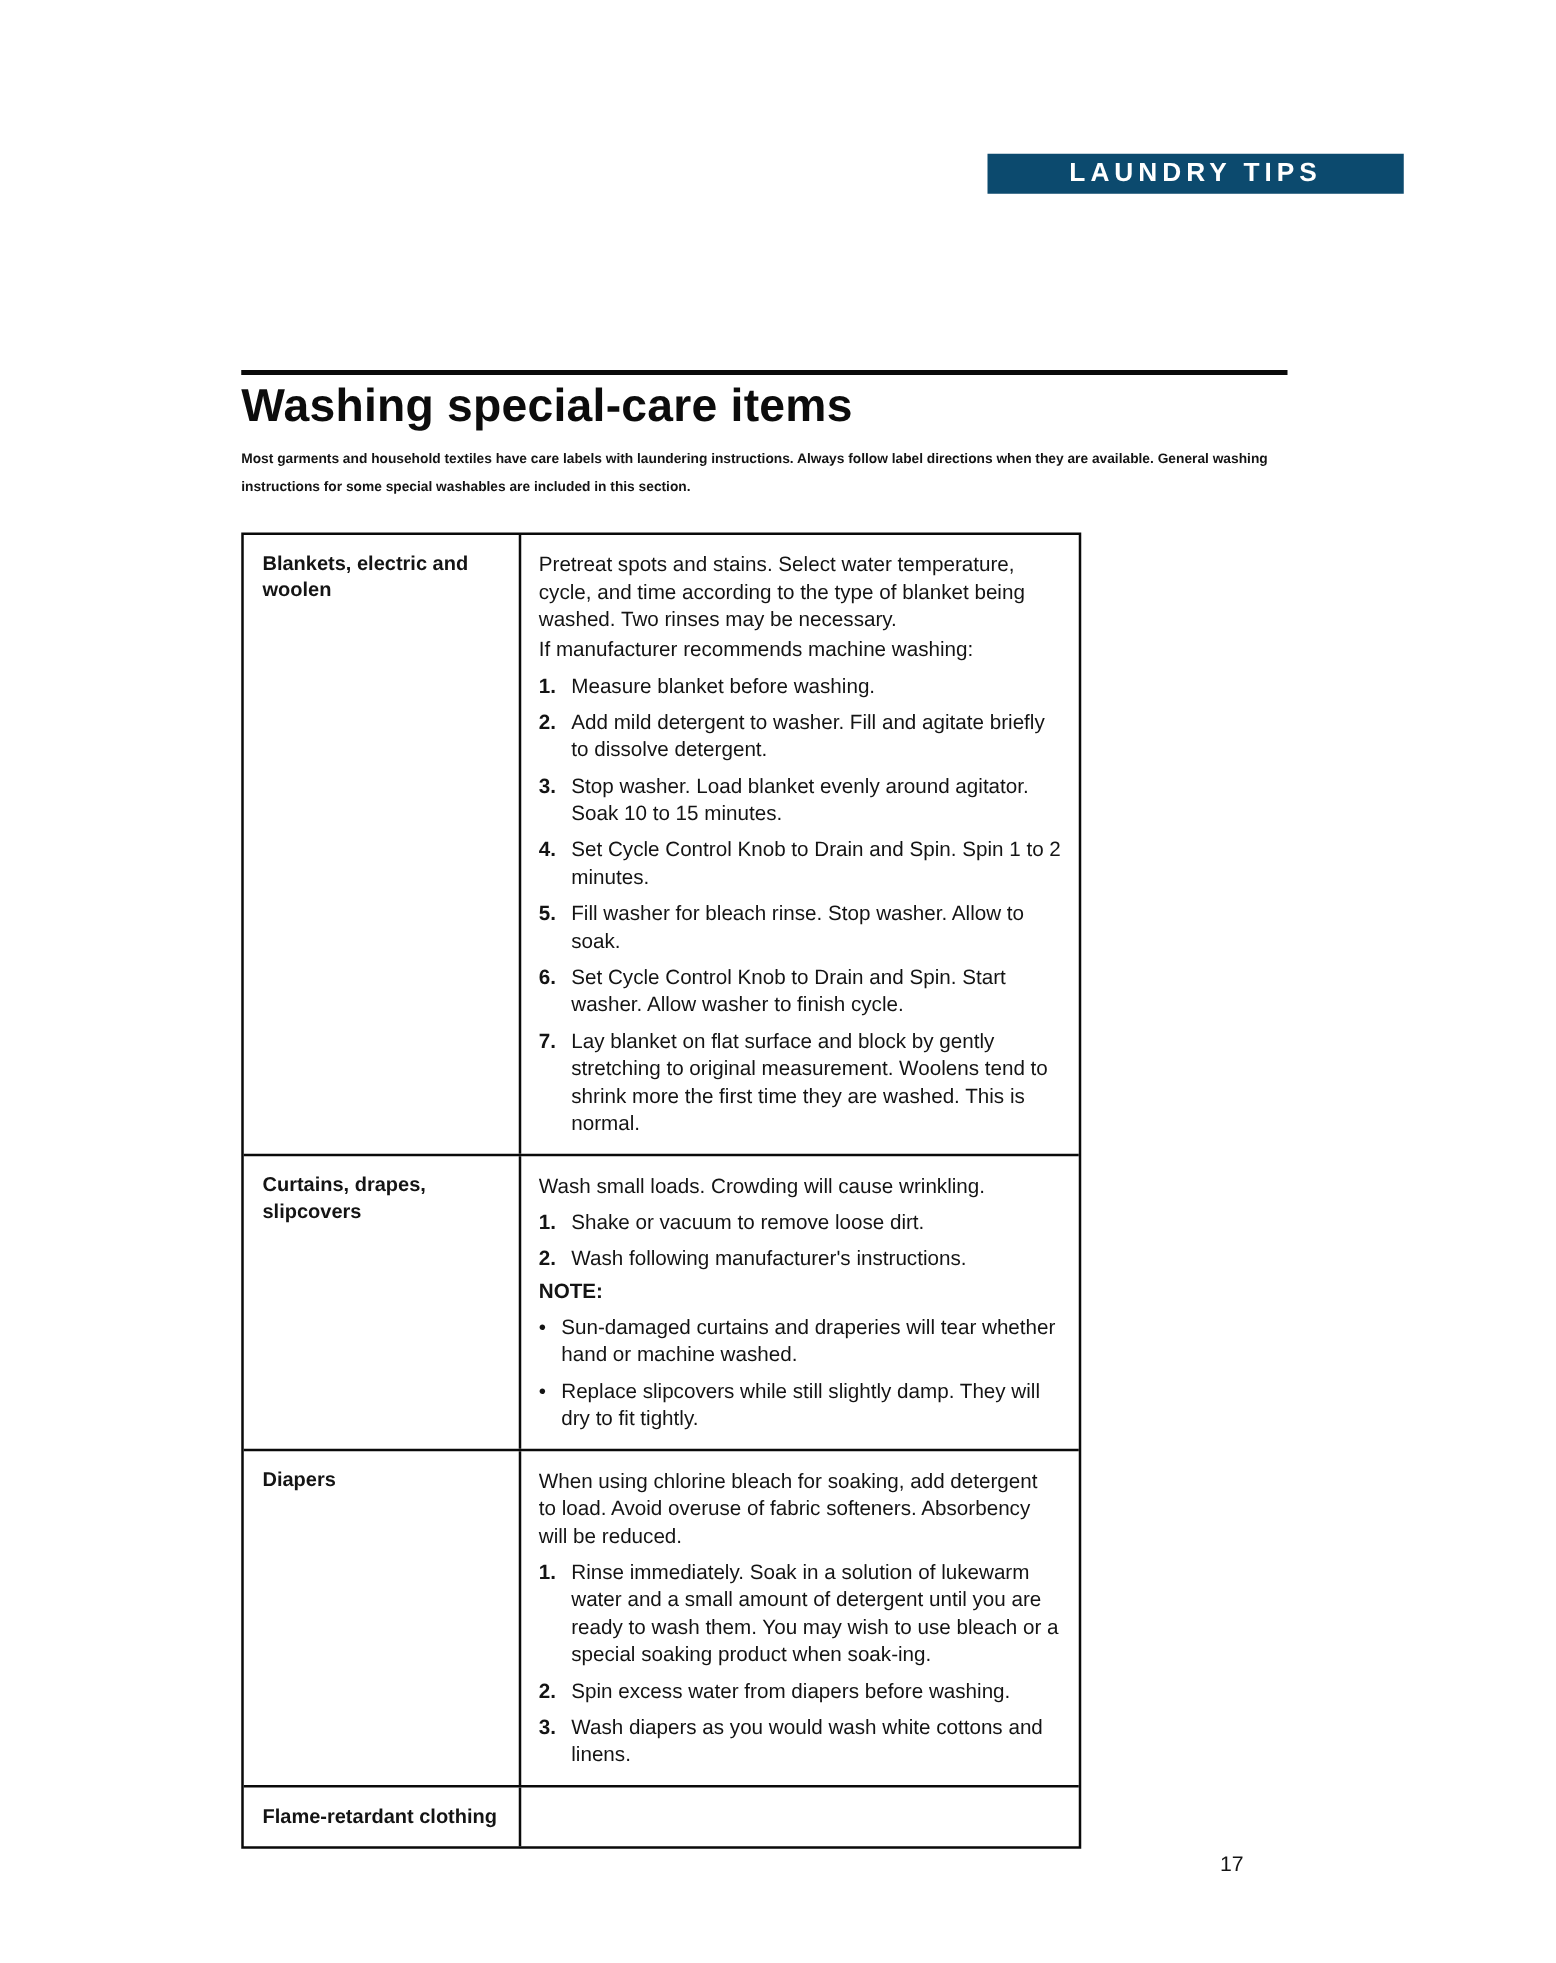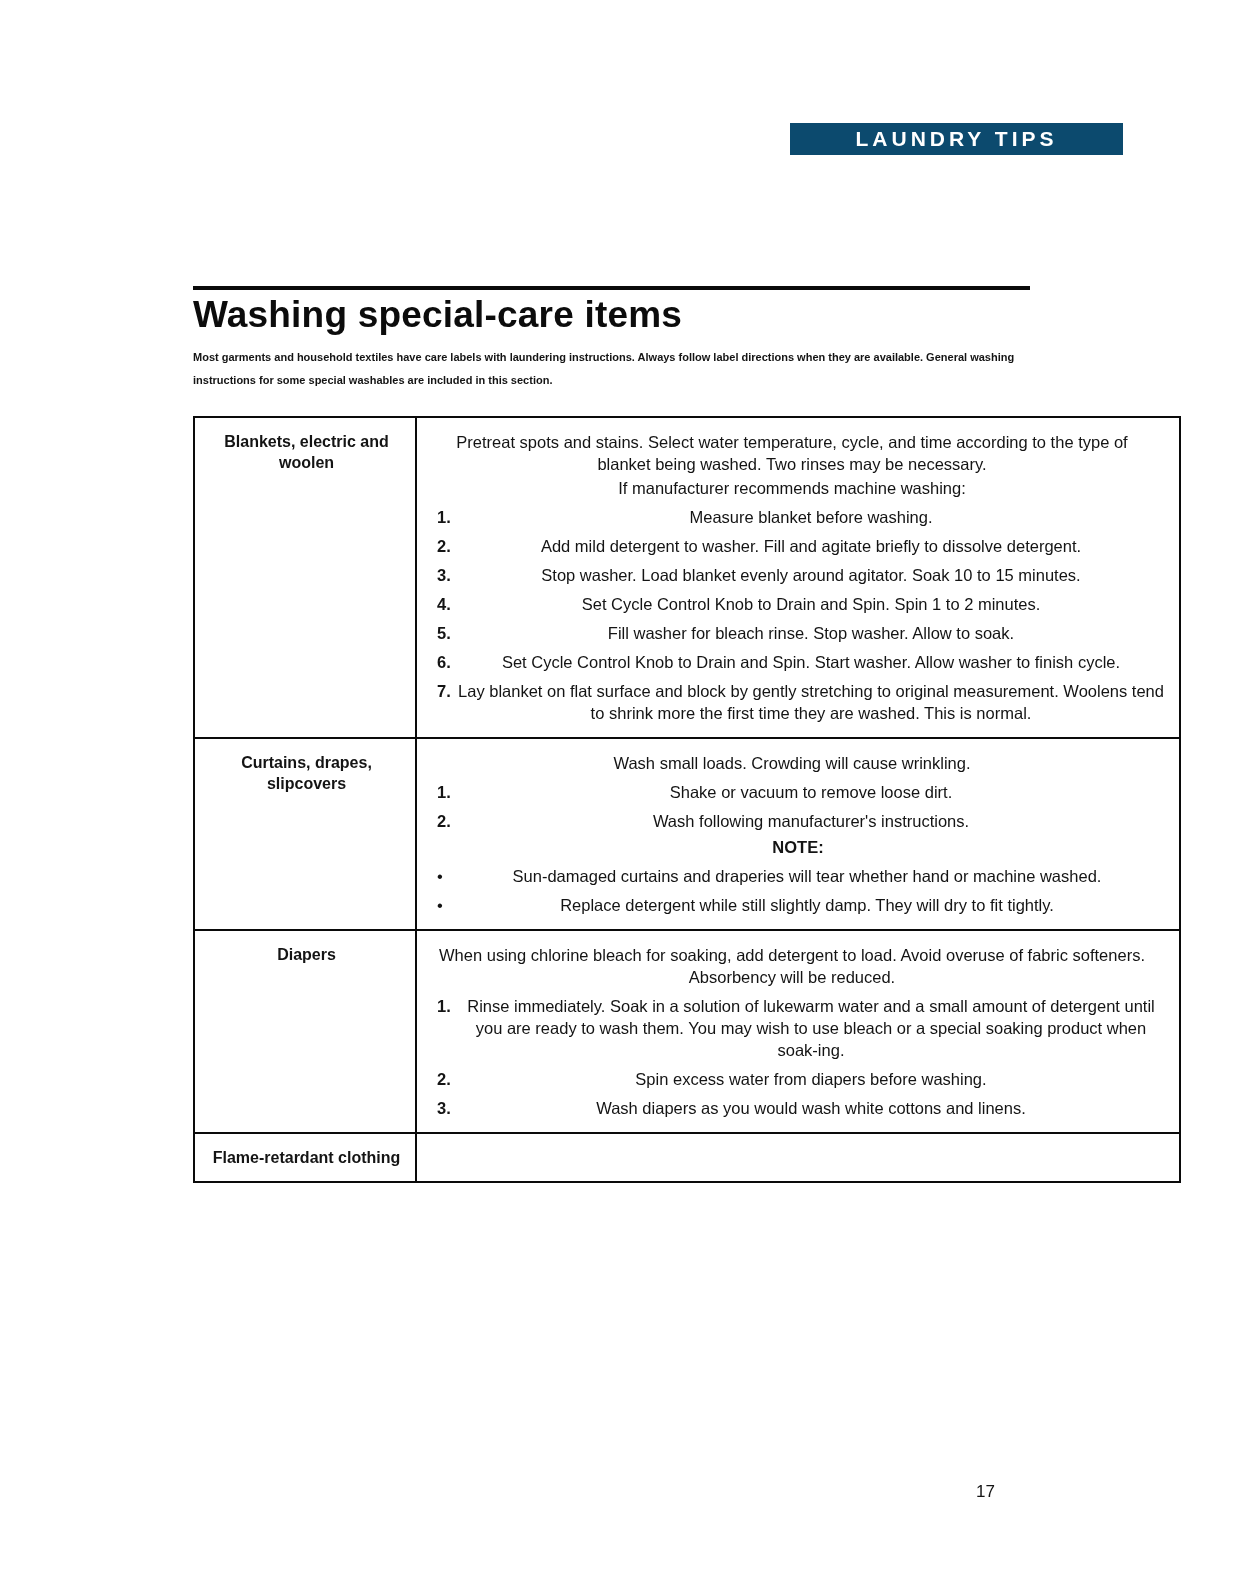--- a/index.html
+++ b/index.html
@@ -28,21 +28,21 @@
     justify-content: center;
     font-weight: bold;
     font-size: 21px;
     letter-spacing: 4px;
   }
 
   
   .content {
     position: absolute;
     left: 193px;
-    top: 286px;
+    top: 296px;
     width: 837px;
   }
 
   .title-rule {
     border: none;
     border-top: 4px solid #0a0a0a;
     margin: 0 0 2px 0;
   }
 
   h1.page-title {
@@ -56,22 +56,21 @@
   .intro {
     font-size: 11px;
     line-height: 23px;
     margin: 0 0 24px 0;
     font-weight: bold;
   }
 
   
   .care-table {
     border: 2px solid #0a0a0a;
-    width: 988px;
-    text-align: center;
+    width: 672px;
   }
   .trow {
     display: flex;
     border-top: 2px solid #0a0a0a;
   }
   .trow:first-child { border-top: none; }
   .lcell {
     width: 222px;
     min-width: 222px;
     border-right: 2px solid #0a0a0a;
@@ -172,21 +171,21 @@
             <span class="marker">2.</span>
             <span class="txt">Wash following manufacturer's instructions.</span>
           </div>
           <div class="item-note">NOTE:</div>
           <div class="item-bullet">
             <span class="marker">•</span>
             <span class="txt">Sun-damaged curtains and draperies will tear whether hand or machine washed.</span>
           </div>
           <div class="item-bullet">
             <span class="marker">•</span>
-            <span class="txt">Replace detergent while still slightly damp. They will dry to fit tightly.</span>
+            <span class="txt">Replace slipcovers while still slightly damp. They will dry to fit tightly.</span>
           </div>
         </div>
       </div>
       <div class="trow">
         <div class="lcell">Diapers</div>
         <div class="rcell">
           <div class="item-p">When using chlorine bleach for soaking, add detergent to load. Avoid overuse of fabric softeners. Absorbency will be reduced.</div>
           <div class="item-num">
             <span class="marker">1.</span>
             <span class="txt">Rinse immediately. Soak in a solution of lukewarm water and a small amount of detergent until you are ready to wash them. You may wish to use bleach or a special soaking product when soak-ing.</span>

